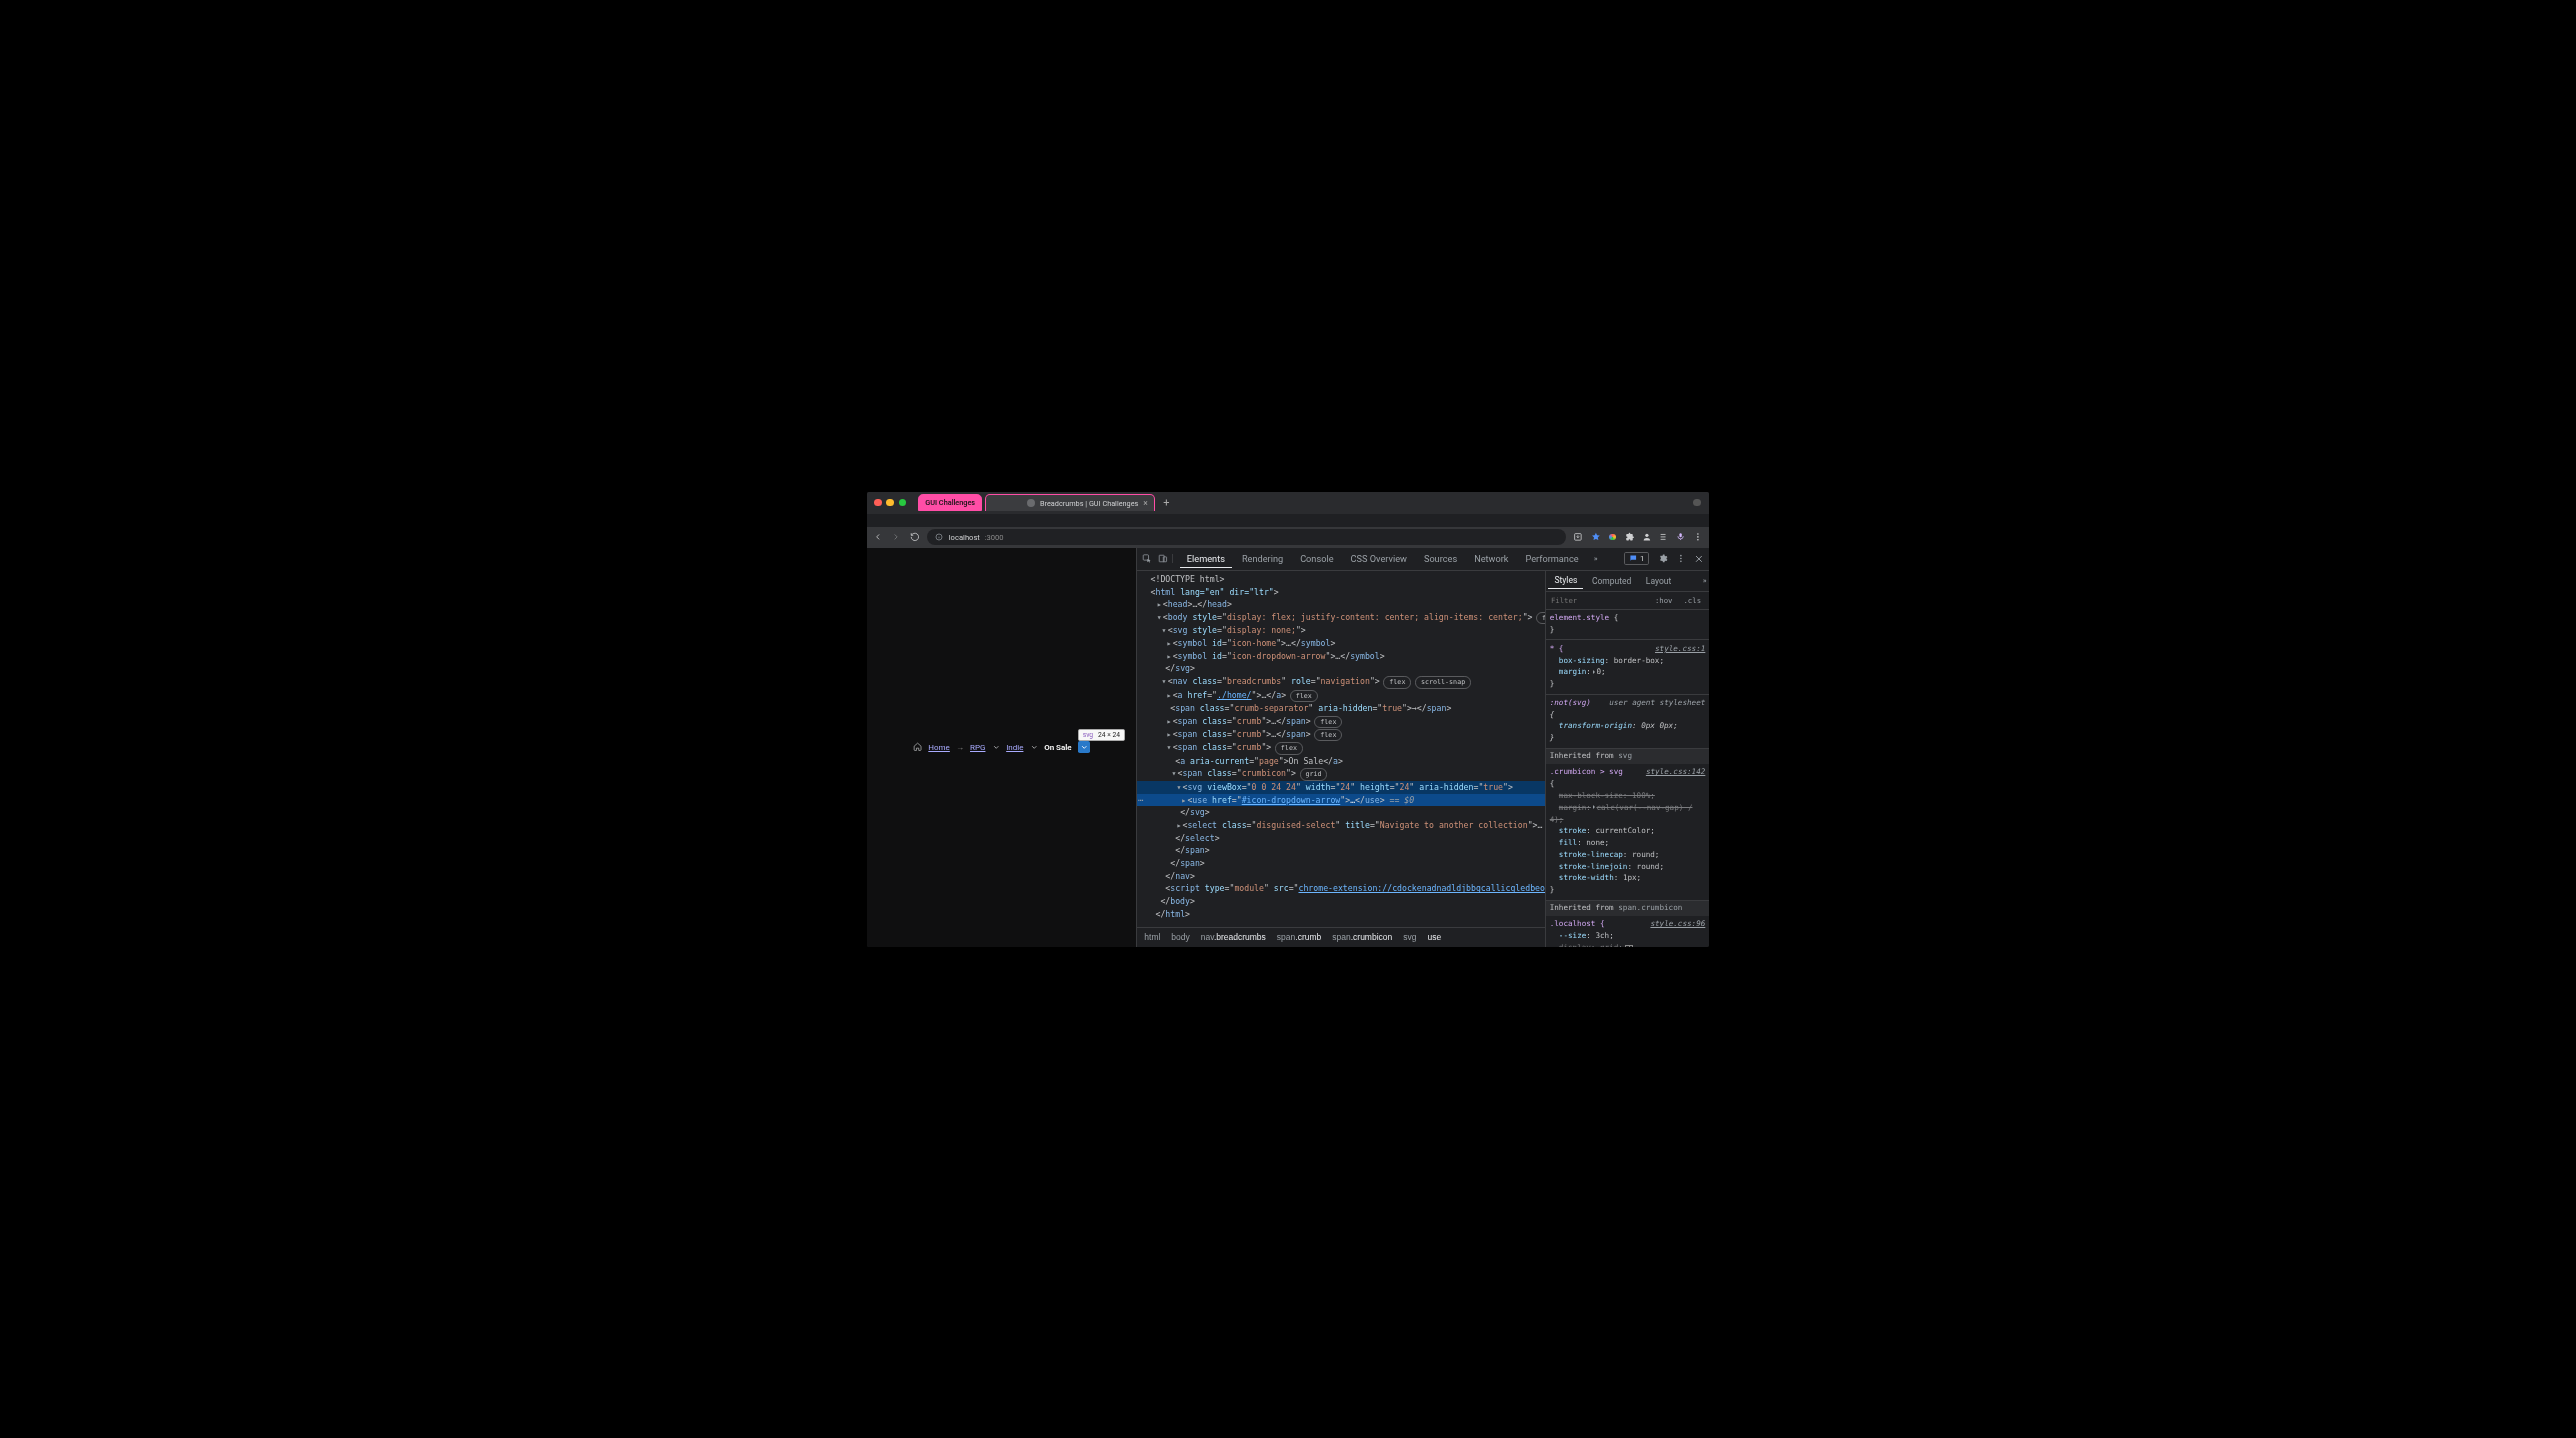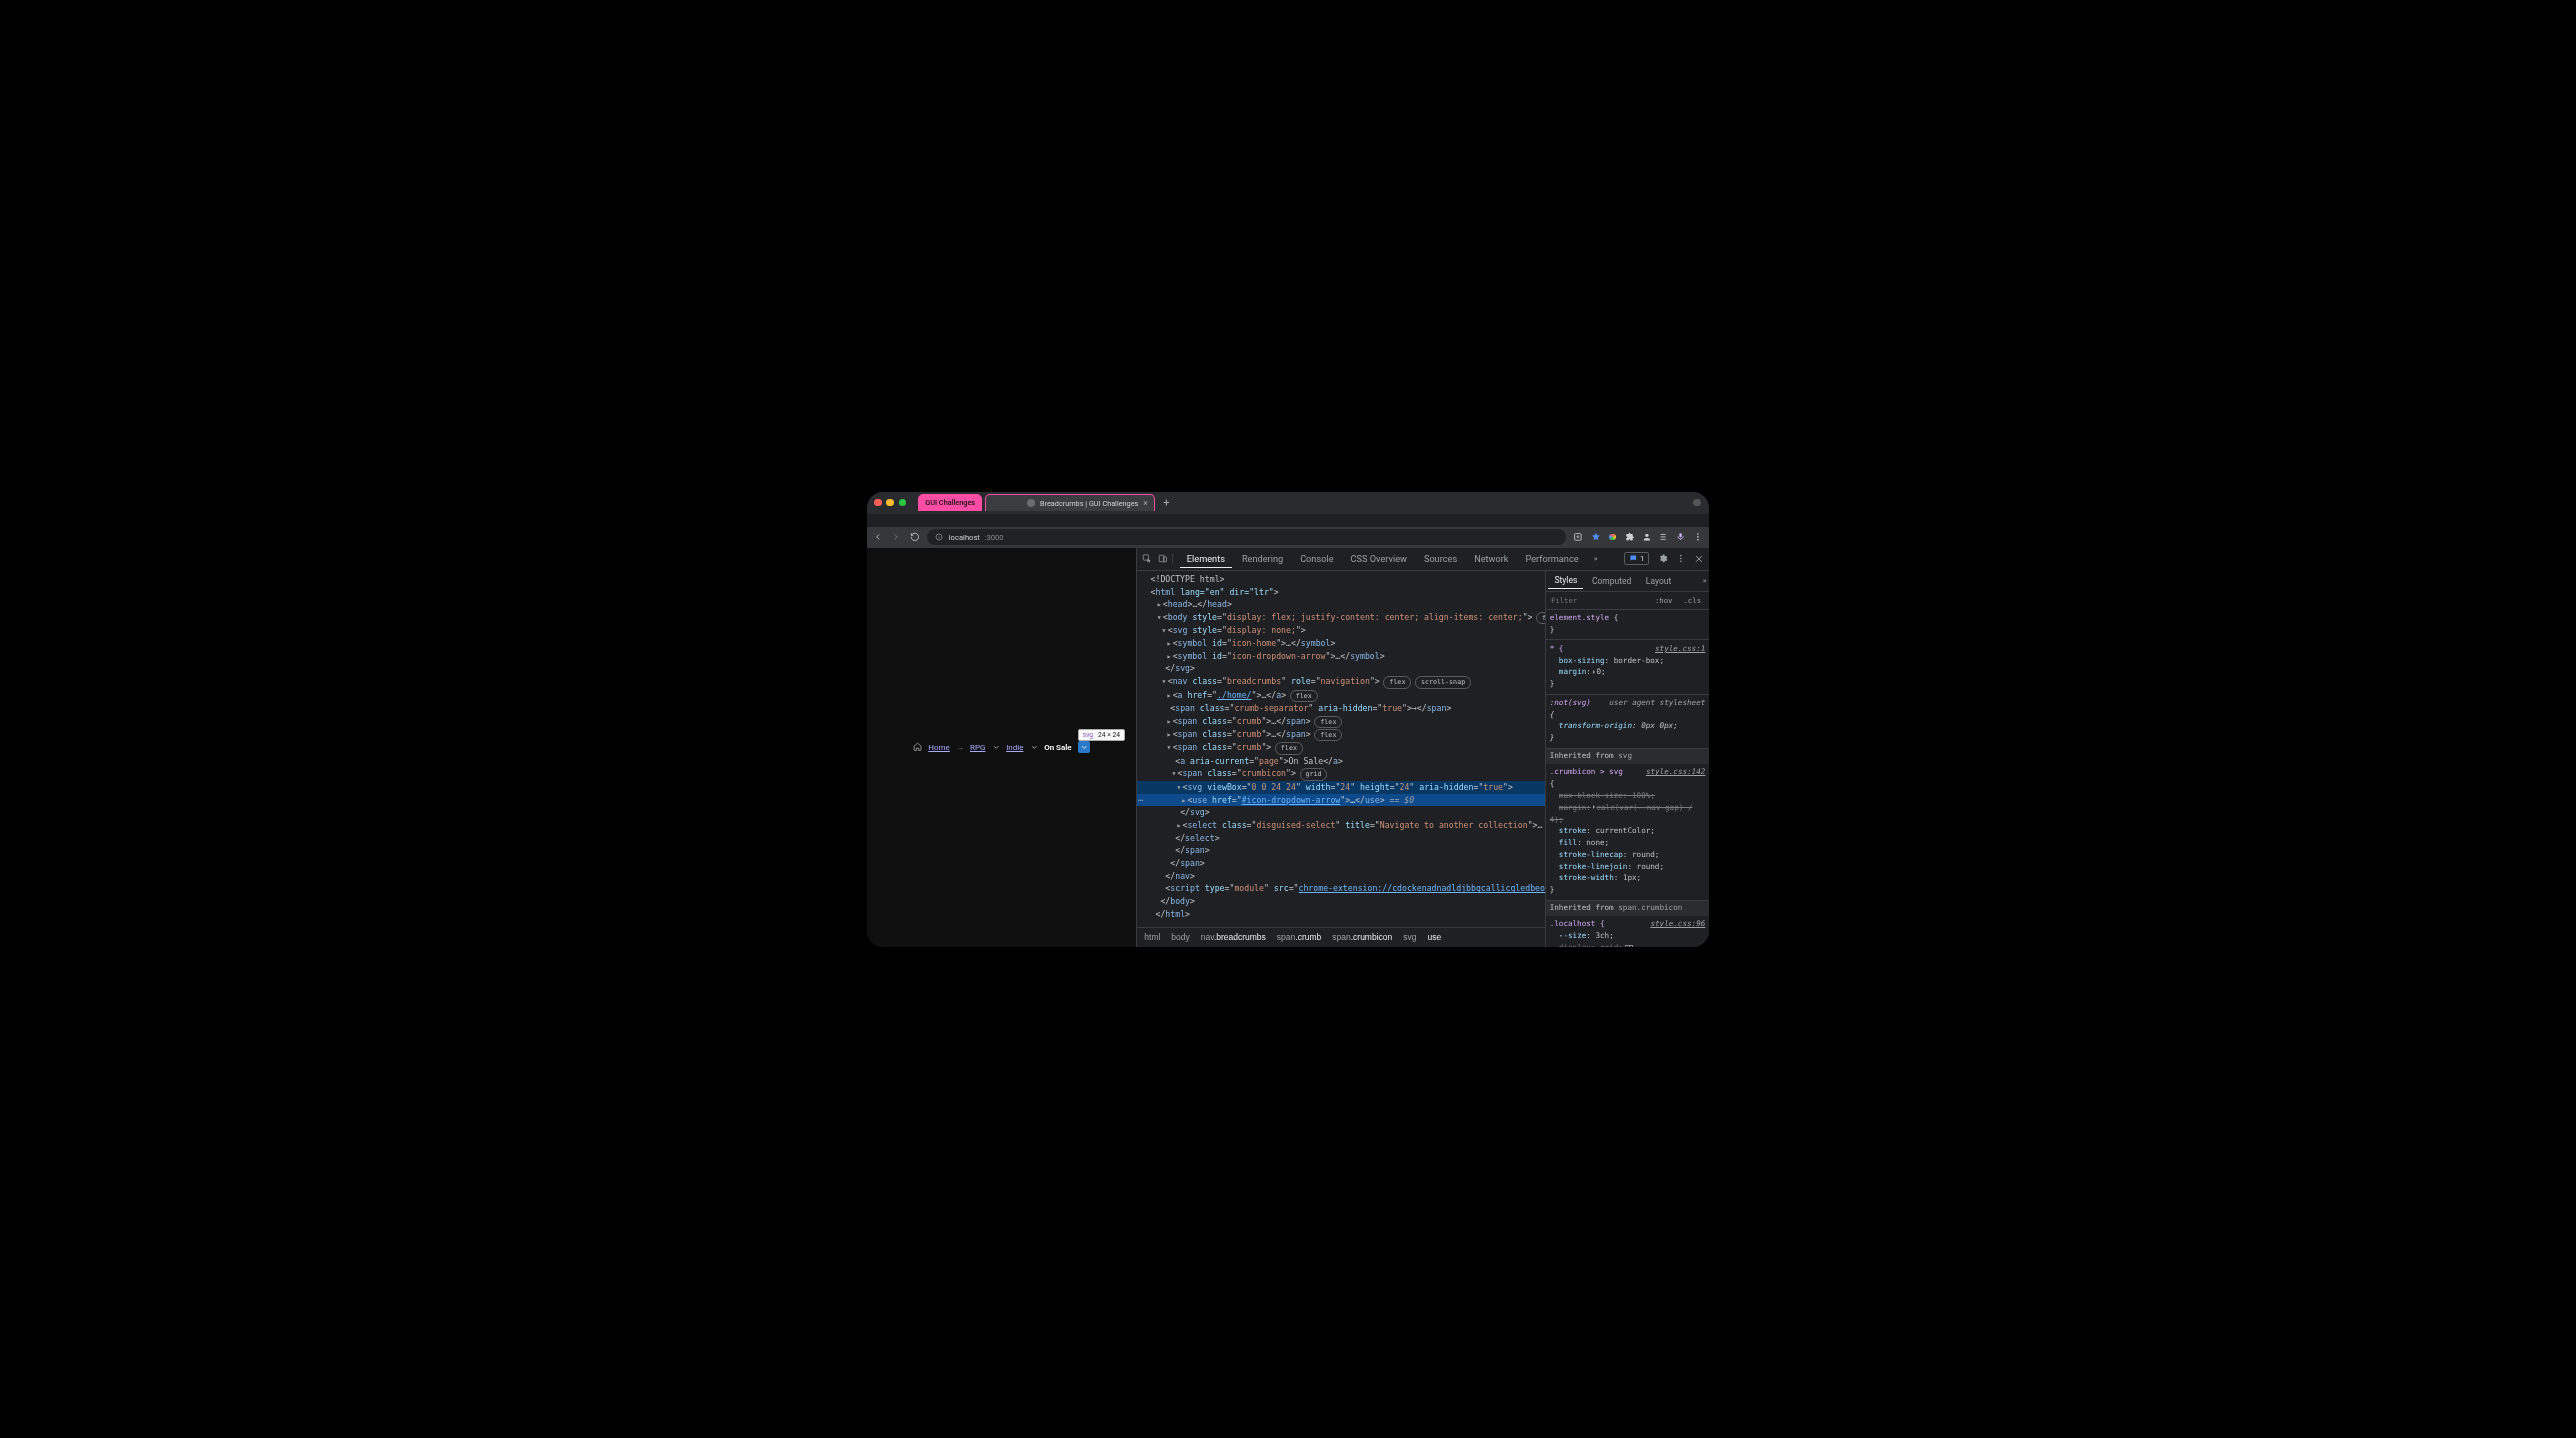--- a/index.html
+++ b/index.html
@@ -9,21 +9,21 @@
     background: #000;
     display: flex;
     align-items: center;
     justify-content: center;
     font-size: 8px;
   }
   .window {
     width: 842px;
     height: 455px;
     background: #1f2023;
-    border-radius: 16px;
+    border-radius: 2px;
     box-shadow: 0 18.3px 49px rgba(0,0,0,.6);
     overflow: hidden;
     display: flex;
     flex-direction: column;
   }
   
   .tabbar {
     height: 22px;
     background: #2a2b2e;
     display: flex;

